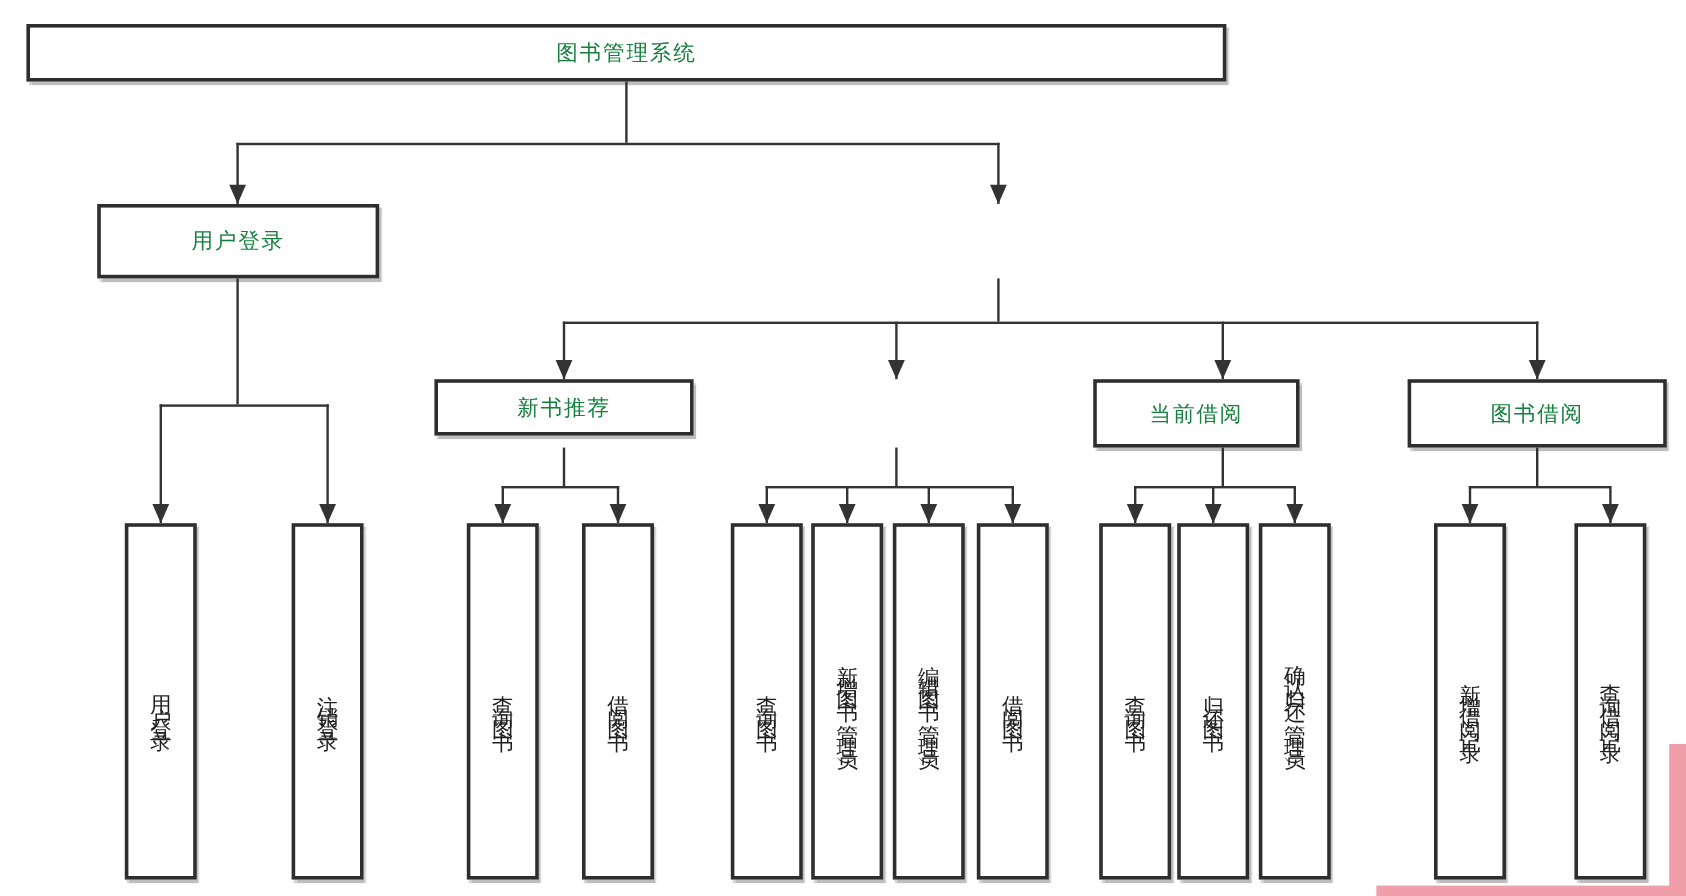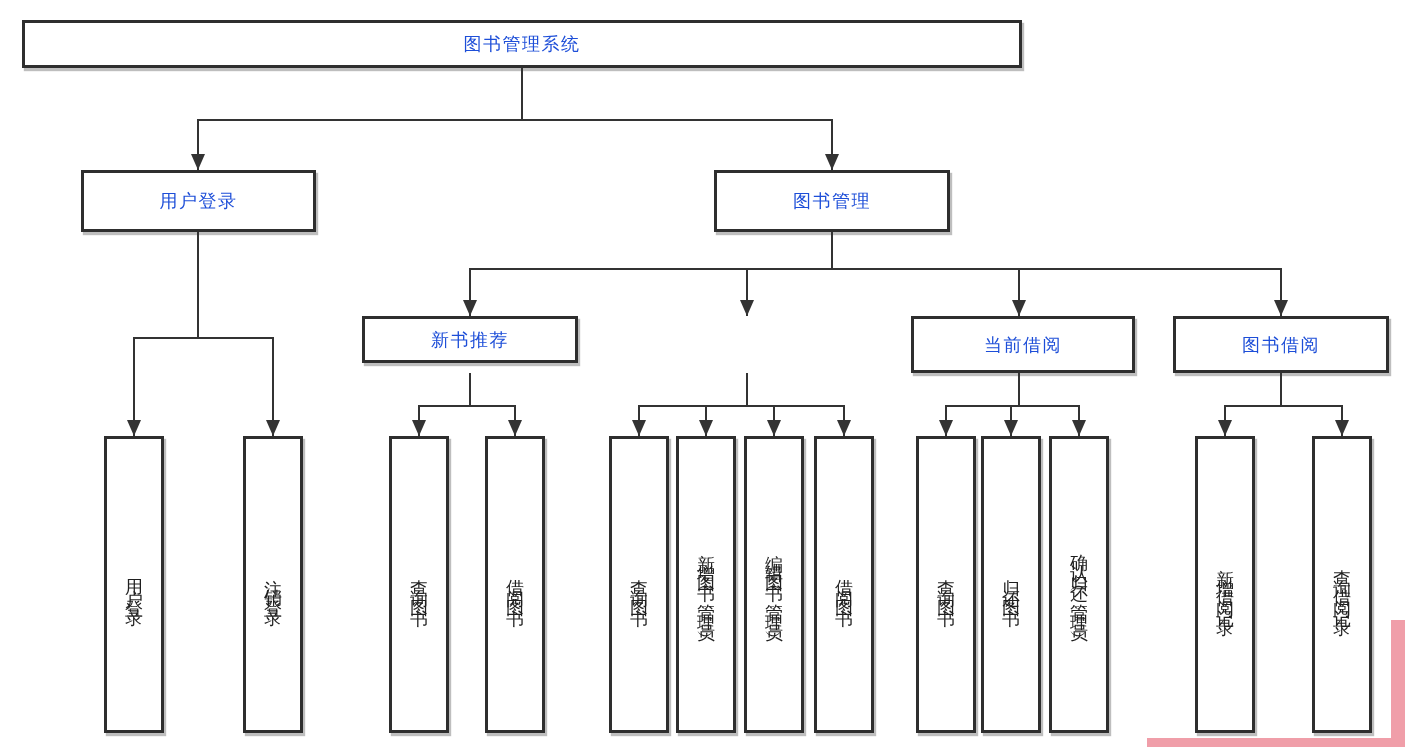--- a/index.html
+++ b/index.html
@@ -8,21 +8,21 @@
 
   .box{
     position:absolute;
     box-sizing:border-box;
     border:3px solid #2e2e2e;
     background:#ffffff;
     display:flex;align-items:center;justify-content:center;
     box-shadow:2px 3px 1px rgba(125,125,125,0.5);
     color:#1f1f1f;
   }
-  .hlabel{font-size:18px;letter-spacing:1.5px;color:#1d4ed8;}
+  .hlabel{font-size:18px;letter-spacing:1.5px;color:#15803d;}
   .leaf .vlabel{
     writing-mode:vertical-rl;
     text-orientation:mixed;
     font-size:18px;
     letter-spacing:10px;
     color:#1f1f1f;
     line-height:1;
   }
   .vl{position:absolute;width:2px;background:#333333;}
   .hl{position:absolute;height:2px;background:#333333;}
@@ -57,23 +57,20 @@
     <div class="hl" style="left:197px;top:119px;width:636px"></div>
     <div class="vl" style="left:197px;top:119px;height:51px"></div>
     <div class="arrow" style="left:191px;top:154px"></div>
     <div class="vl" style="left:831px;top:119px;height:51px"></div>
     <div class="arrow" style="left:825px;top:154px"></div>
   </div>
 
   <div class="box" style="left:81px;top:170px;width:235px;height:62px">
     <span class="hlabel">用户登录</span>
   </div>
-  <div class="box" style="left:714px;top:170px;width:236px;height:62px">
-    <span class="hlabel">图书管理</span>
-  </div>
 
   <div>
     <div class="vl" style="left:197px;top:232px;height:105px"></div>
     <div class="hl" style="left:133px;top:337px;width:141px"></div>
     <div class="vl" style="left:133px;top:337px;height:99px"></div>
     <div class="arrow" style="left:127px;top:420px"></div>
     <div class="vl" style="left:272px;top:337px;height:99px"></div>
     <div class="arrow" style="left:266px;top:420px"></div>
   </div>
 
@@ -86,21 +83,21 @@
     <div class="arrow" style="left:740px;top:300px"></div>
     <div class="vl" style="left:1018px;top:268px;height:48px"></div>
     <div class="arrow" style="left:1012px;top:300px"></div>
     <div class="vl" style="left:1280px;top:268px;height:48px"></div>
     <div class="arrow" style="left:1274px;top:300px"></div>
   </div>
 
   <div class="box" style="left:362px;top:316px;width:216px;height:47px">
     <span class="hlabel">新书推荐</span>
   </div>
-  <div class="box" style="left:911px;top:316px;width:224px;height:57px">
+  <div class="box" style="left:911px;top:316px;width:172px;height:57px">
     <span class="hlabel">当前借阅</span>
   </div>
   <div class="box" style="left:1173px;top:316px;width:216px;height:57px">
     <span class="hlabel">图书借阅</span>
   </div>
 
   <div>
     <div class="vl" style="left:469px;top:373px;height:32px"></div>
     <div class="hl" style="left:418px;top:405px;width:98px"></div>
     <div class="vl" style="left:418px;top:405px;height:31px"></div>

